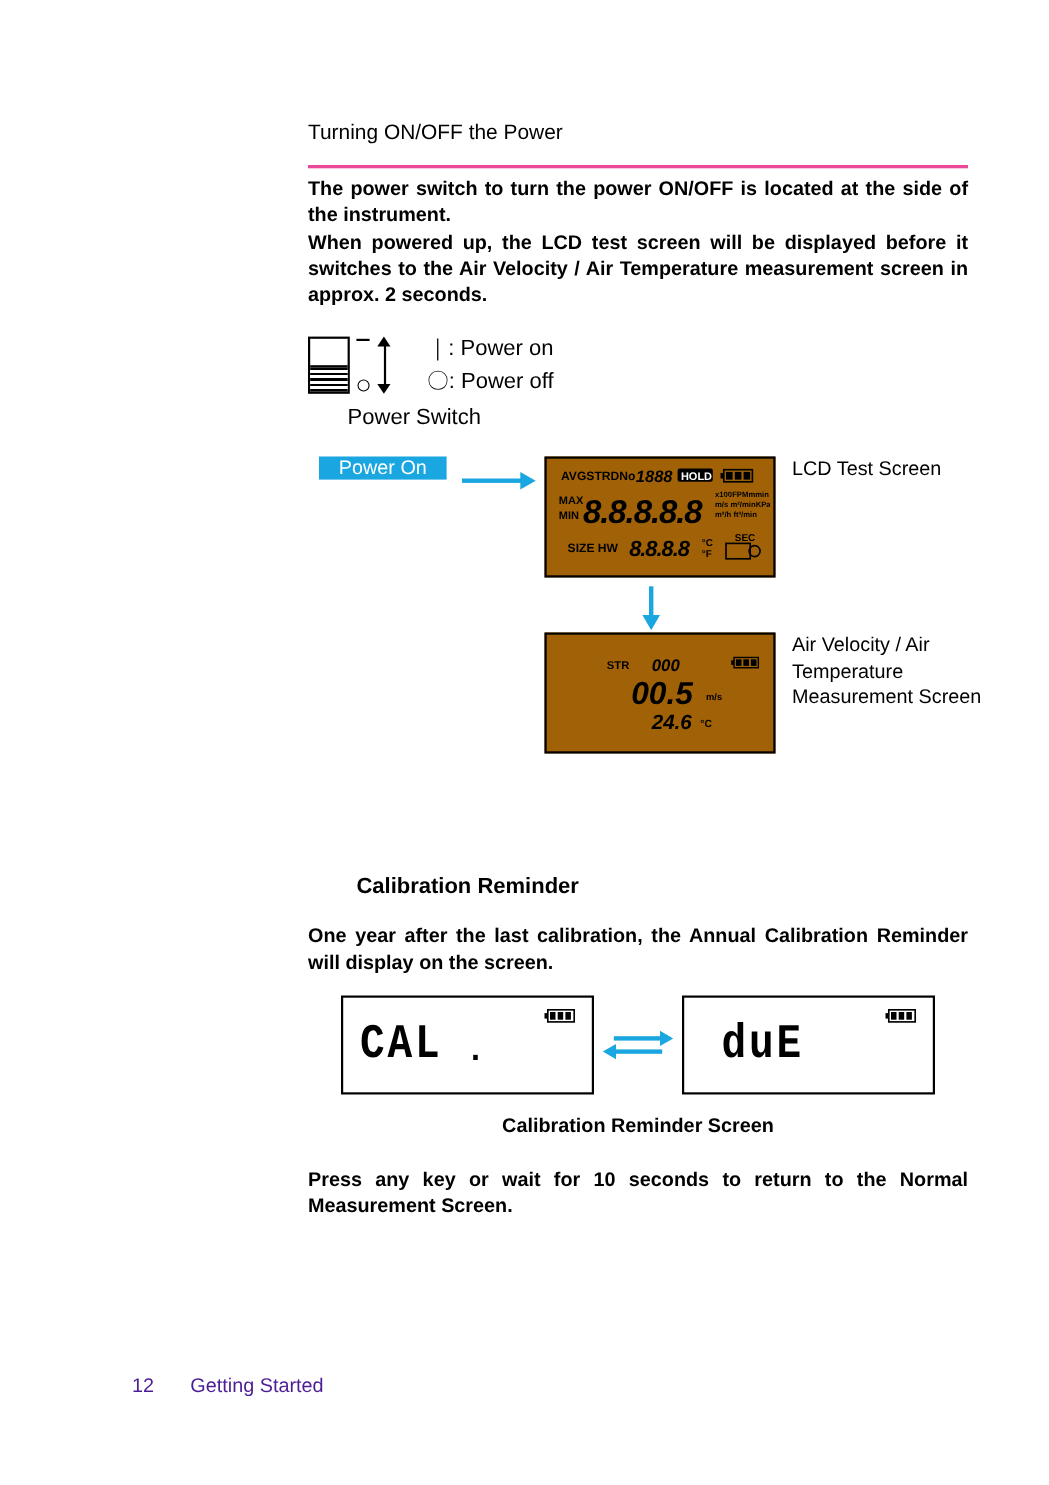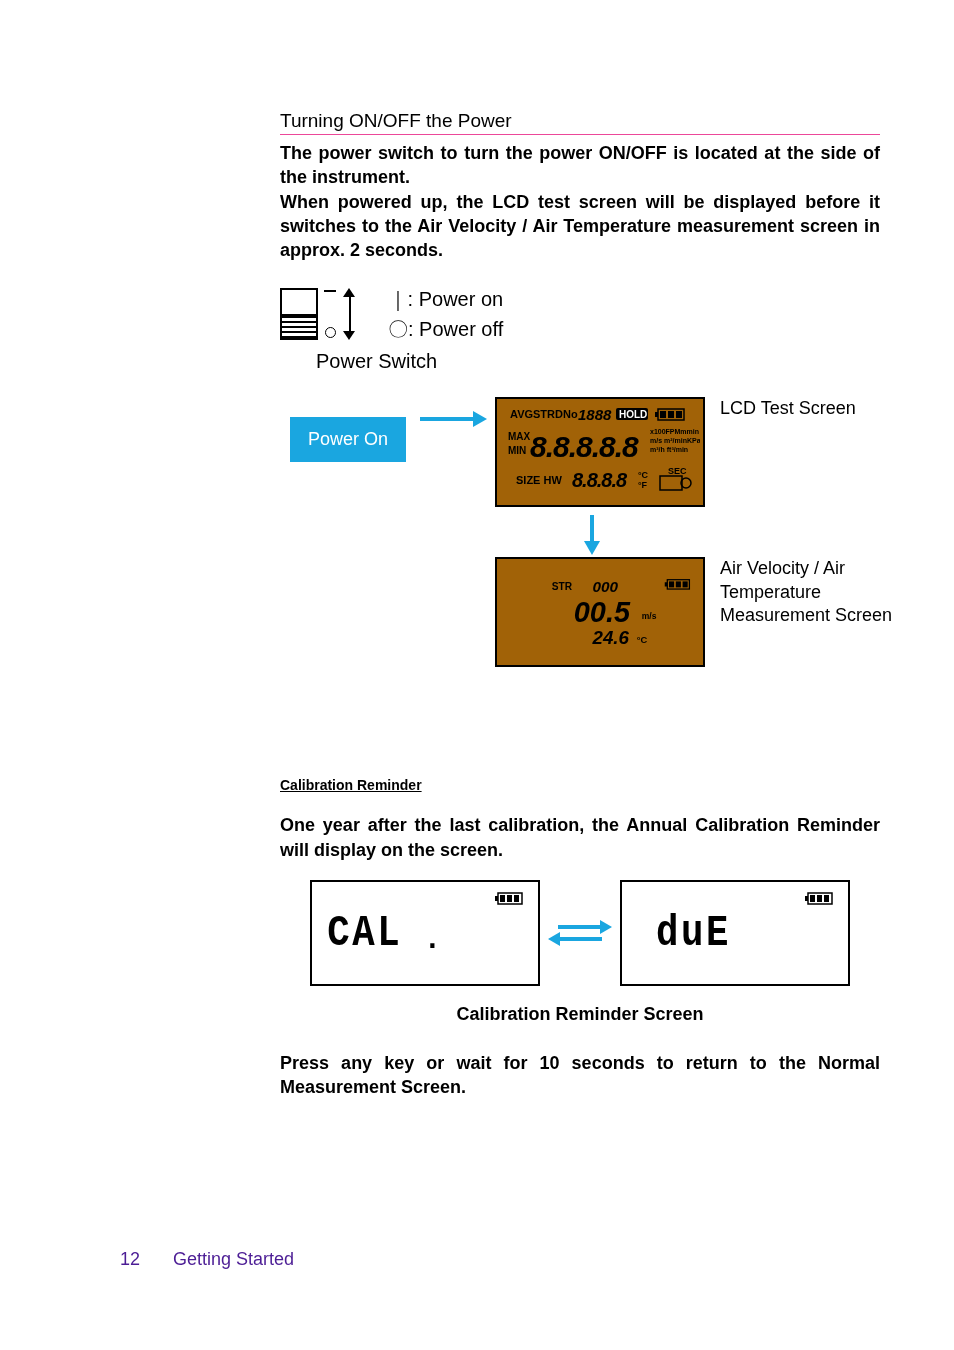--- a/index.html
+++ b/index.html
@@ -1,53 +1,53 @@
 <!DOCTYPE html>
 <html><head>
 <meta charset="utf-8">
 <style>
   * { box-sizing: border-box; margin: 0; padding: 0; }
   html, body { width: 954px; height: 1350px; background: #fff; font-family: Verdana, Geneva, sans-serif; color: #000; }
   .page { position: relative; width: 954px; height: 1350px; padding: 110px 115px 0 115px; }
   .content { margin-left: 165px; width: 600px; }
-  .heading { font-size: 19px; color: #000; border-bottom: 1px solid #ec4899; padding-bottom: 2px; margin-bottom: 6px; }
+  .heading { font-size: 19px; color: #000; border-bottom: 3px solid #ec4899; padding-bottom: 18px; margin-bottom: 6px; }
   .para { font-size: 18px; line-height: 1.35; text-align: justify; font-weight: bold; }
   .switch-row { display: flex; align-items: center; margin-top: 22px; }
   .switch-graphic { display: flex; align-items: center; }
   .switch-box { width: 38px; height: 52px; border: 2px solid #000; position: relative; background: #fff; }
   .switch-box::after { content: ""; position: absolute; bottom: 0; left: 0; right: 0; height: 22px; border-top: 2px solid #000; background: repeating-linear-gradient(to bottom, #000 0 2px, #fff 2px 5px); }
   .switch-marks { margin-left: 6px; display: flex; flex-direction: column; justify-content: space-between; height: 52px; font-size: 14px; align-items: center; }
   .switch-marks .dash { width: 12px; height: 2px; background: #000; margin-top: 2px; }
   .switch-marks .circ { width: 11px; height: 11px; border: 1.5px solid #000; border-radius: 50%; margin-bottom: 2px; }
   .arrow-ud { margin-left: 6px; position: relative; width: 16px; height: 52px; }
   .arrow-ud::before { content: ""; position: absolute; left: 7px; top: 6px; bottom: 6px; width: 1.5px; background: #000; }
   .arrow-ud .ah-up { position: absolute; top: 0; left: 1px; width: 0; height: 0; border-left: 6px solid transparent; border-right: 6px solid transparent; border-bottom: 9px solid #000; }
   .arrow-ud .ah-dn { position: absolute; bottom: 0; left: 1px; width: 0; height: 0; border-left: 6px solid transparent; border-right: 6px solid transparent; border-top: 9px solid #000; }
   .switch-labels { margin-left: 30px; font-size: 20px; line-height: 1.5; }
   .switch-cap { font-size: 20px; margin-top: 6px; margin-left: 36px; }
 
   .diagram1 { position: relative; margin-top: 24px; height: 320px; }
-  .power-on-btn { position: absolute; top: 20px; left: 10px; background: #1aa6e0; color: #fff; font-size: 18px; padding: 12px 18px; }
+  .power-on-btn { position: absolute; top: 0; left: 10px; background: #1aa6e0; color: #fff; font-size: 18px; padding: 0 18px; }
   .arrow-right { position: absolute; top: 20px; left: 140px; width: 55px; height: 4px; background: #1aa6e0; }
   .arrow-right::after { content: ""; position: absolute; right: -12px; top: -6px; width: 0; height: 0; border-top: 8px solid transparent; border-bottom: 8px solid transparent; border-left: 14px solid #1aa6e0; }
   .lcd-box { position: absolute; border: 2px solid #000; background: #a16207; display: flex; align-items: center; justify-content: center; }
   .lcd1 { top: 0; left: 215px; width: 210px; height: 110px; }
   .lcd2 { top: 160px; left: 215px; width: 210px; height: 110px; padding-left: 36px; }
   .arrow-down { position: absolute; left: 310px; top: 118px; width: 4px; height: 28px; background: #1aa6e0; }
   .arrow-down::after { content: ""; position: absolute; bottom: -12px; left: -6px; width: 0; height: 0; border-left: 8px solid transparent; border-right: 8px solid transparent; border-top: 14px solid #1aa6e0; }
   .lcd-label { position: absolute; font-size: 18px; line-height: 1.3; }
   .lcd-label1 { top: 0; left: 440px; }
   .lcd-label2 { top: 160px; left: 440px; width: 180px; }
 
   .lcd-test-svg text { font-family: Arial, sans-serif; }
 
-  .sub-heading { font-size: 14px; font-weight: bold; text-decoration: underline; margin-top: 60px; margin-bottom: 20px; }
+  .sub-heading { font-size: 20px; font-weight: bold; margin-top: 60px; margin-bottom: 20px; margin-left: 44px; }
 
   .cal-row { display: flex; align-items: center; justify-content: center; margin-top: 18px; gap: 18px; }
-  .cal-box { border: 2px solid #000; width: 230px; height: 106px; position: relative; display: flex; align-items: center; }
+  .cal-box { border: 2px solid #000; width: 230px; height: 90px; position: relative; display: flex; align-items: center; }
   .cal-text { font-family: 'Courier New', monospace; font-weight: bold; font-size: 44px; letter-spacing: 3px; padding-left: 18px; font-stretch: condensed; transform: scaleX(0.85); transform-origin: left; }
   .cal-dot { font-size: 44px; margin-left: 8px; }
   .cal-batt { position: absolute; top: 10px; right: 14px; }
   .swap-arrows { display: flex; flex-direction: column; gap: 8px; }
   .swap-arrows .sa { width: 44px; height: 4px; background: #1aa6e0; position: relative; }
   .swap-arrows .sa.right::after { content: ""; position: absolute; right: -10px; top: -5px; border-top: 7px solid transparent; border-bottom: 7px solid transparent; border-left: 12px solid #1aa6e0; }
   .swap-arrows .sa.left::after { content: ""; position: absolute; left: -10px; top: -5px; border-top: 7px solid transparent; border-bottom: 7px solid transparent; border-right: 12px solid #1aa6e0; }
   .cal-caption { text-align: center; font-size: 18px; margin-top: 18px; font-weight: bold; }
 
   .footer { position: absolute; bottom: 80px; left: 120px; font-size: 18px; color: #4c1d95; }

